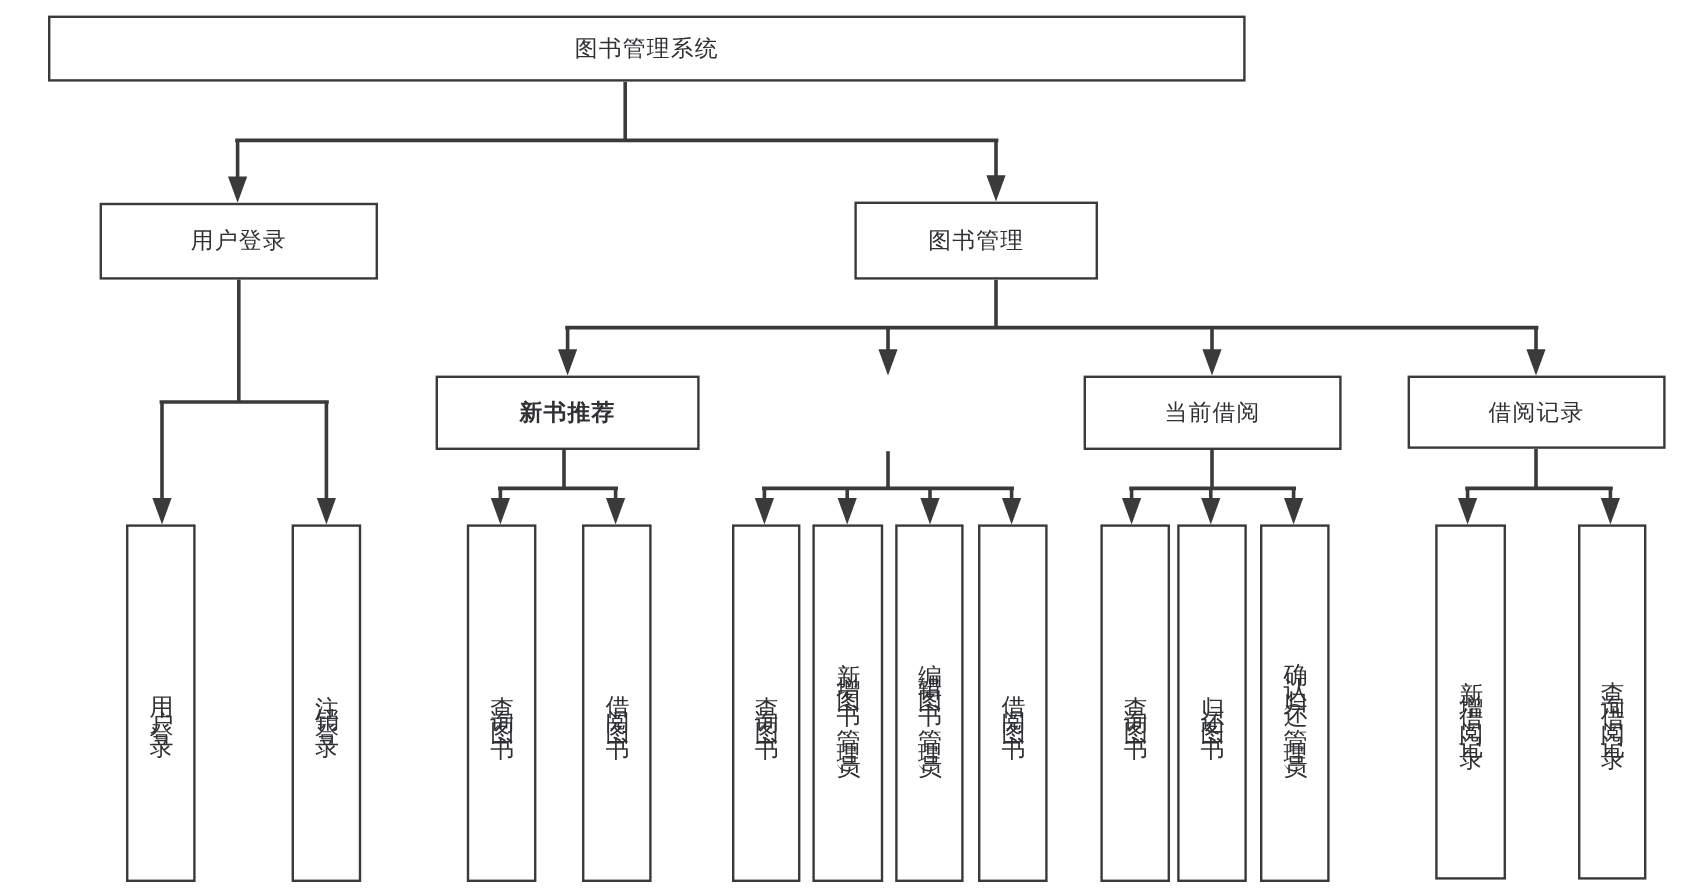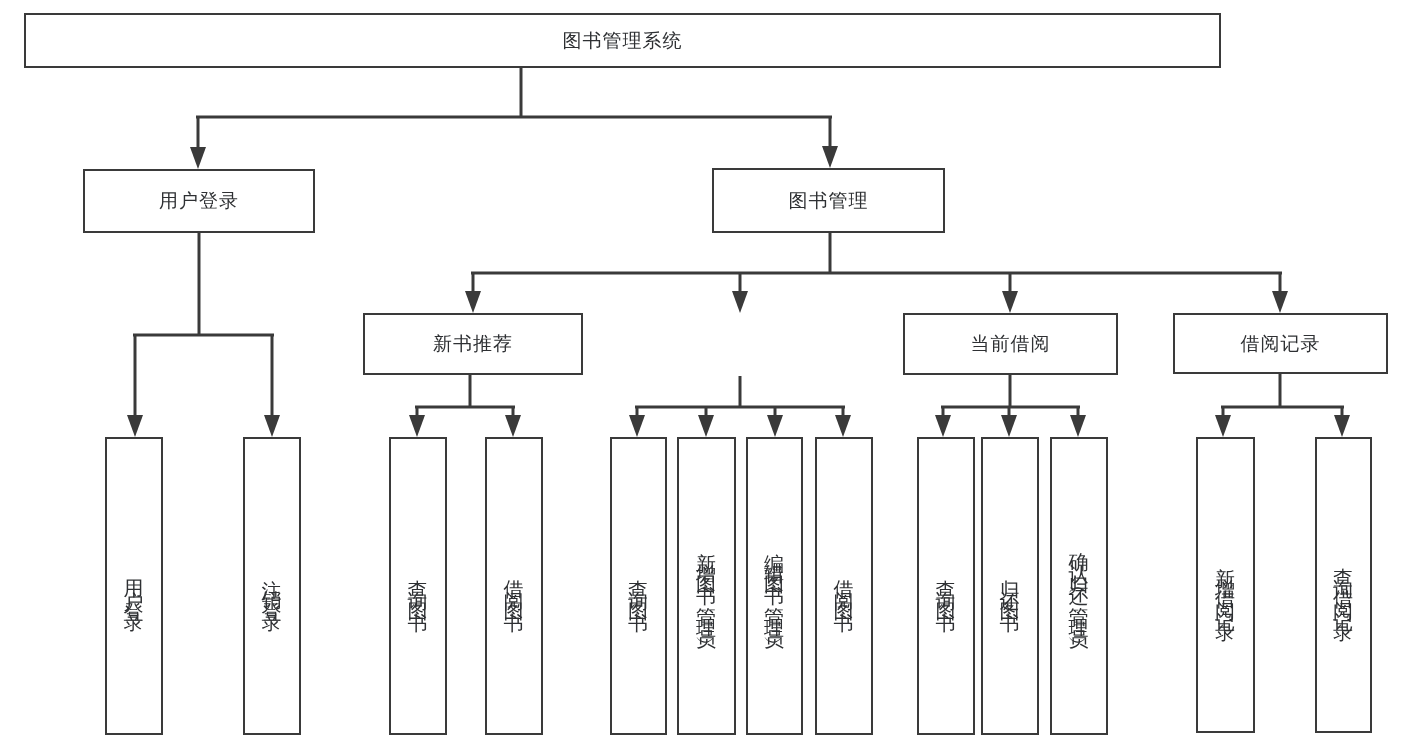--- a/index.html
+++ b/index.html
@@ -126,32 +126,32 @@
     <g>
       <line x1="1280" y1="374" x2="1280" y2="407"></line>
       <line x1="1221" y1="407" x2="1344" y2="407"></line>
       <line x1="1223" y1="407" x2="1223" y2="417"></line>
       <polygon points="1215,415 1231,415 1223,437" stroke="none"></polygon>
       <line x1="1342" y1="407" x2="1342" y2="417"></line>
       <polygon points="1334,415 1350,415 1342,437" stroke="none"></polygon>
     </g>
   </svg>
 
-  <div class="box" style="left:24px;top:13px;width:1197px;height:55px;">
+  <div class="box" style="left:40px;top:13px;width:998px;height:55px;">
     <span>图书管理系统</span>
   </div>
 
   <div class="box" style="left:83px;top:169px;width:232px;height:64px;">
     <span>用户登录</span>
   </div>
-  <div class="box" style="left:712px;top:168px;width:233px;height:65px;">
+  <div class="box" style="left:712px;top:168px;width:203px;height:65px;">
     <span>图书管理</span>
   </div>
 
-  <div class="box" style="left:363px;top:313px;width:220px;height:62px;">
+  <div class="box" style="left:363px;top:313px;width:220px;height:62px;font-weight:bold;">
     <span>新书推荐</span>
   </div>
   <div class="box" style="left:903px;top:313px;width:215px;height:62px;">
     <span>当前借阅</span>
   </div>
   <div class="box" style="left:1173px;top:313px;width:215px;height:61px;">
     <span>借阅记录</span>
   </div>
 
   <div class="box leaf" style="left:105px;top:437px;width:58px;height:298px;">

